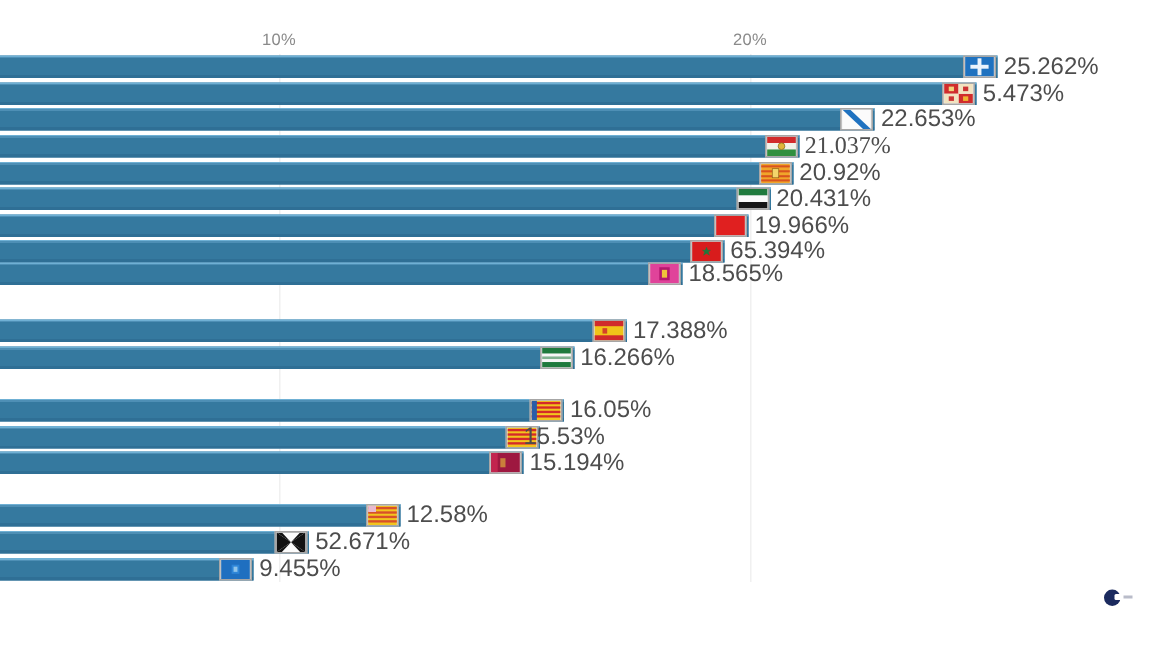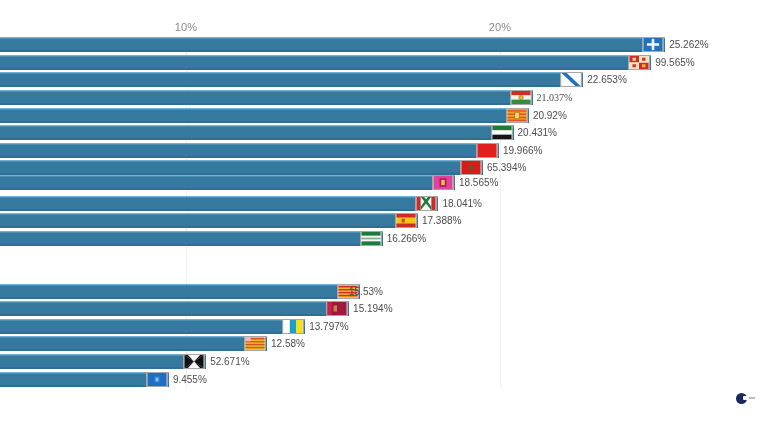--- a/index.html
+++ b/index.html
@@ -74,21 +74,21 @@
     height: 15px;
     border: 1px solid rgba(120,120,120,.55);
     box-sizing: border-box;
     overflow: hidden;
     background: #ddd;
   }
   .flag svg { display: block; width: 100%; height: 100%; }
   .value-label {
     position: absolute;
     top: 2px;
-    font-size: 10px;
+    font-size: 16px;
     color: #4d4d4d;
     white-space: nowrap;
     line-height: 14px;
   }
 
   
   .watermark {
     position: absolute;
     right: 10px;
     bottom: 27px;
@@ -149,21 +149,21 @@
             <rect x="0" y="0" width="11" height="7.5" fill="#d02c2c"></rect>
             <rect x="11" y="7.5" width="11" height="7.5" fill="#d02c2c"></rect>
             <rect x="11" y="0" width="11" height="7.5" fill="#f2e3c0"></rect>
             <rect x="0" y="7.5" width="11" height="7.5" fill="#f2e3c0"></rect>
             <rect x="3.5" y="2" width="4" height="3.5" fill="#f0d27a"></rect>
             <rect x="14.5" y="2" width="4" height="3.5" fill="#c33"></rect>
             <rect x="3.5" y="9.5" width="4" height="3.5" fill="#c33"></rect>
             <rect x="14.5" y="9.5" width="4" height="3.5" fill="#f0b431"></rect>
           </svg>
         </div>
-        <div class="value-label" style="left: 655.191px; top: 2.3px;">99.565%</div>
+        <div class="value-label" style="left: 655.191px; top: 2.3px;">5.473%</div>
       </div>
       <div class="row" style="top: 35.2px;">
         <div class="bar" style="width: 583.304px; top: 1.3px;"></div>
         <div class="flag" style="left: 560.304px; top: 1.3px;">
           <svg viewBox="0 0 22 15">
             <rect width="22" height="15" fill="#fbfbfb"></rect>
             <polygon points="0,0 6,0 22,15 16,15" fill="#1f72c0"></polygon>
           </svg>
         </div>
         <div class="value-label" style="left: 587.304px; top: 2.3px;">22.653%</div>
@@ -228,34 +228,20 @@
         <div class="bar" style="width: 454.941px; top: 1.3px;"></div>
         <div class="flag" style="left: 431.941px; top: 1.3px;">
           <svg viewBox="0 0 22 15">
             <rect width="22" height="15" fill="#e0439a"></rect>
             <rect x="7" y="2.5" width="8" height="10" fill="#b4176f"></rect>
             <rect x="9" y="4.5" width="4" height="6" fill="#f0c23a"></rect>
           </svg>
         </div>
         <div class="value-label" style="left: 458.941px; top: 2.3px;">18.565%</div>
       </div>
-      <div class="row" style="top: 158.4px;">
-        <div class="bar" style="width: 438.487px; top: 1.3px;"></div>
-        <div class="flag" style="left: 415.487px; top: 1.3px;">
-          <svg viewBox="0 0 22 15">
-            <rect width="22" height="15" fill="#f6f6f6"></rect>
-            <rect x="0" y="0" width="5" height="15" fill="#d02b2b"></rect>
-            <rect x="17" y="0" width="5" height="15" fill="#d02b2b"></rect>
-            <rect x="5" y="0" width="12" height="15" fill="#f6f6f6"></rect>
-            <polygon points="5,0 17,15 17,11 9,0" fill="#1f7a3d"></polygon>
-            <polygon points="17,0 5,15 5,11 13,0" fill="#1f7a3d"></polygon>
-          </svg>
-        </div>
-        <div class="value-label" style="left: 442.487px; top: 2.3px;">18.041%</div>
-      </div>
       <div class="row" style="top: 176px;">
         <div class="bar" style="width: 417.983px; top: 1.3px;"></div>
         <div class="flag" style="left: 394.983px; top: 1.3px;">
           <svg viewBox="0 0 22 15">
             <rect width="22" height="15" fill="#f0c419"></rect>
             <rect width="22" height="4" y="0" fill="#d02b2b"></rect>
             <rect width="22" height="4" y="11" fill="#d02b2b"></rect>
             <rect x="6" y="5.5" width="3.6" height="4.2" fill="#d02b2b" opacity=".85"></rect>
           </svg>
         </div>
@@ -266,54 +252,57 @@
         <div class="flag" style="left: 359.752px; top: 1.3px;">
           <svg viewBox="0 0 22 15">
             <rect width="22" height="15" fill="#f7f7f7"></rect>
             <rect width="22" height="4.2" y="0" fill="#1f7a3d"></rect>
             <rect width="22" height="4.2" y="10.8" fill="#1f7a3d"></rect>
             <rect width="22" height="2" y="6.5" fill="#1f7a3d" opacity=".55"></rect>
           </svg>
         </div>
         <div class="value-label" style="left: 386.752px; top: 2.3px;">16.266%</div>
       </div>
-      <div class="row" style="top: 246.4px;">
-        <div class="bar" style="width: 359.642px; top: 1.3px;"></div>
-        <div class="flag" style="left: 336.642px; top: 1.3px;">
+      <div class="row" style="top: 228.8px;">
+        <div class="bar" style="width: 375.97px; top: 1.3px;"></div>
+        <div class="flag" style="left: 352.97px; top: 1.3px;">
           <svg viewBox="0 0 22 15">
             <rect width="22" height="15" fill="#f2c51e"></rect>
             <rect width="22" height="1.8" y="1.1" fill="#d42a2a"></rect>
             <rect width="22" height="1.8" y="4.5" fill="#d42a2a"></rect>
             <rect width="22" height="1.8" y="7.9" fill="#d42a2a"></rect>
             <rect width="22" height="1.8" y="11.3" fill="#d42a2a"></rect>
+            <rect x="0" y="0" width="4" height="15" fill="#2a5ca8"></rect>
+          </svg>
+        </div>
+        <div class="value-label" style="left: 379.97px; top: 2.3px;">16.05%</div>
+      </div>
+      <div class="row" style="top: 246.4px;">
+        <div class="bar" style="width: 359.642px; top: 1.3px;"></div>
+        <div class="flag" style="left: 336.642px; top: 1.3px;">
+          <svg viewBox="0 0 22 15">
+            <rect width="22" height="15" fill="#f2c51e"></rect>
+            <rect width="22" height="1.8" y="1.1" fill="#d42a2a"></rect>
+            <rect width="22" height="1.8" y="4.5" fill="#d42a2a"></rect>
+            <rect width="22" height="1.8" y="7.9" fill="#d42a2a"></rect>
+            <rect width="22" height="1.8" y="11.3" fill="#d42a2a"></rect>
           </svg>
         </div>
         <div class="value-label" style="left: 349px; top: 2.3px;">15.53%</div>
       </div>
       <div class="row" style="top: 264px;">
         <div class="bar" style="width: 349.092px; top: 1.3px;"></div>
         <div class="flag" style="left: 326.092px; top: 1.3px;">
           <svg viewBox="0 0 22 15">
             <rect width="22" height="15" fill="#9e1840"></rect>
             <rect x="0" y="0" width="5" height="15" fill="#c2244e"></rect>
             <rect x="7" y="4" width="4" height="7" fill="#d8a23a" opacity=".75"></rect>
           </svg>
         </div>
         <div class="value-label" style="left: 353.092px; top: 2.3px;">15.194%</div>
-      </div>
-      <div class="row" style="top: 281.6px;">
-        <div class="bar" style="width: 305.226px; top: 1.3px;"></div>
-        <div class="flag" style="left: 282.226px; top: 1.3px;">
-          <svg viewBox="0 0 22 15">
-            <rect x="0" y="0" width="7.33" height="15" fill="#fcfcfc"></rect>
-            <rect x="7.33" y="0" width="7.33" height="15" fill="#1f9ec4"></rect>
-            <rect x="14.66" y="0" width="7.34" height="15" fill="#f2e01e"></rect>
-          </svg>
-        </div>
-        <div class="value-label" style="left: 309.226px; top: 2.3px;">13.797%</div>
       </div>
       <div class="row" style="top: 299.2px;">
         <div class="bar" style="width: 267.012px; top: 1.3px;"></div>
         <div class="flag" style="left: 244.012px; top: 1.3px;">
           <svg viewBox="0 0 22 15">
             <rect width="22" height="15" fill="#f2c51e"></rect>
             <rect width="22" height="1.8" y="1.1" fill="#d8502a"></rect>
             <rect width="22" height="1.8" y="4.5" fill="#d8502a"></rect>
             <rect width="22" height="1.8" y="7.9" fill="#d8502a"></rect>
             <rect width="22" height="1.8" y="11.3" fill="#d8502a"></rect>

